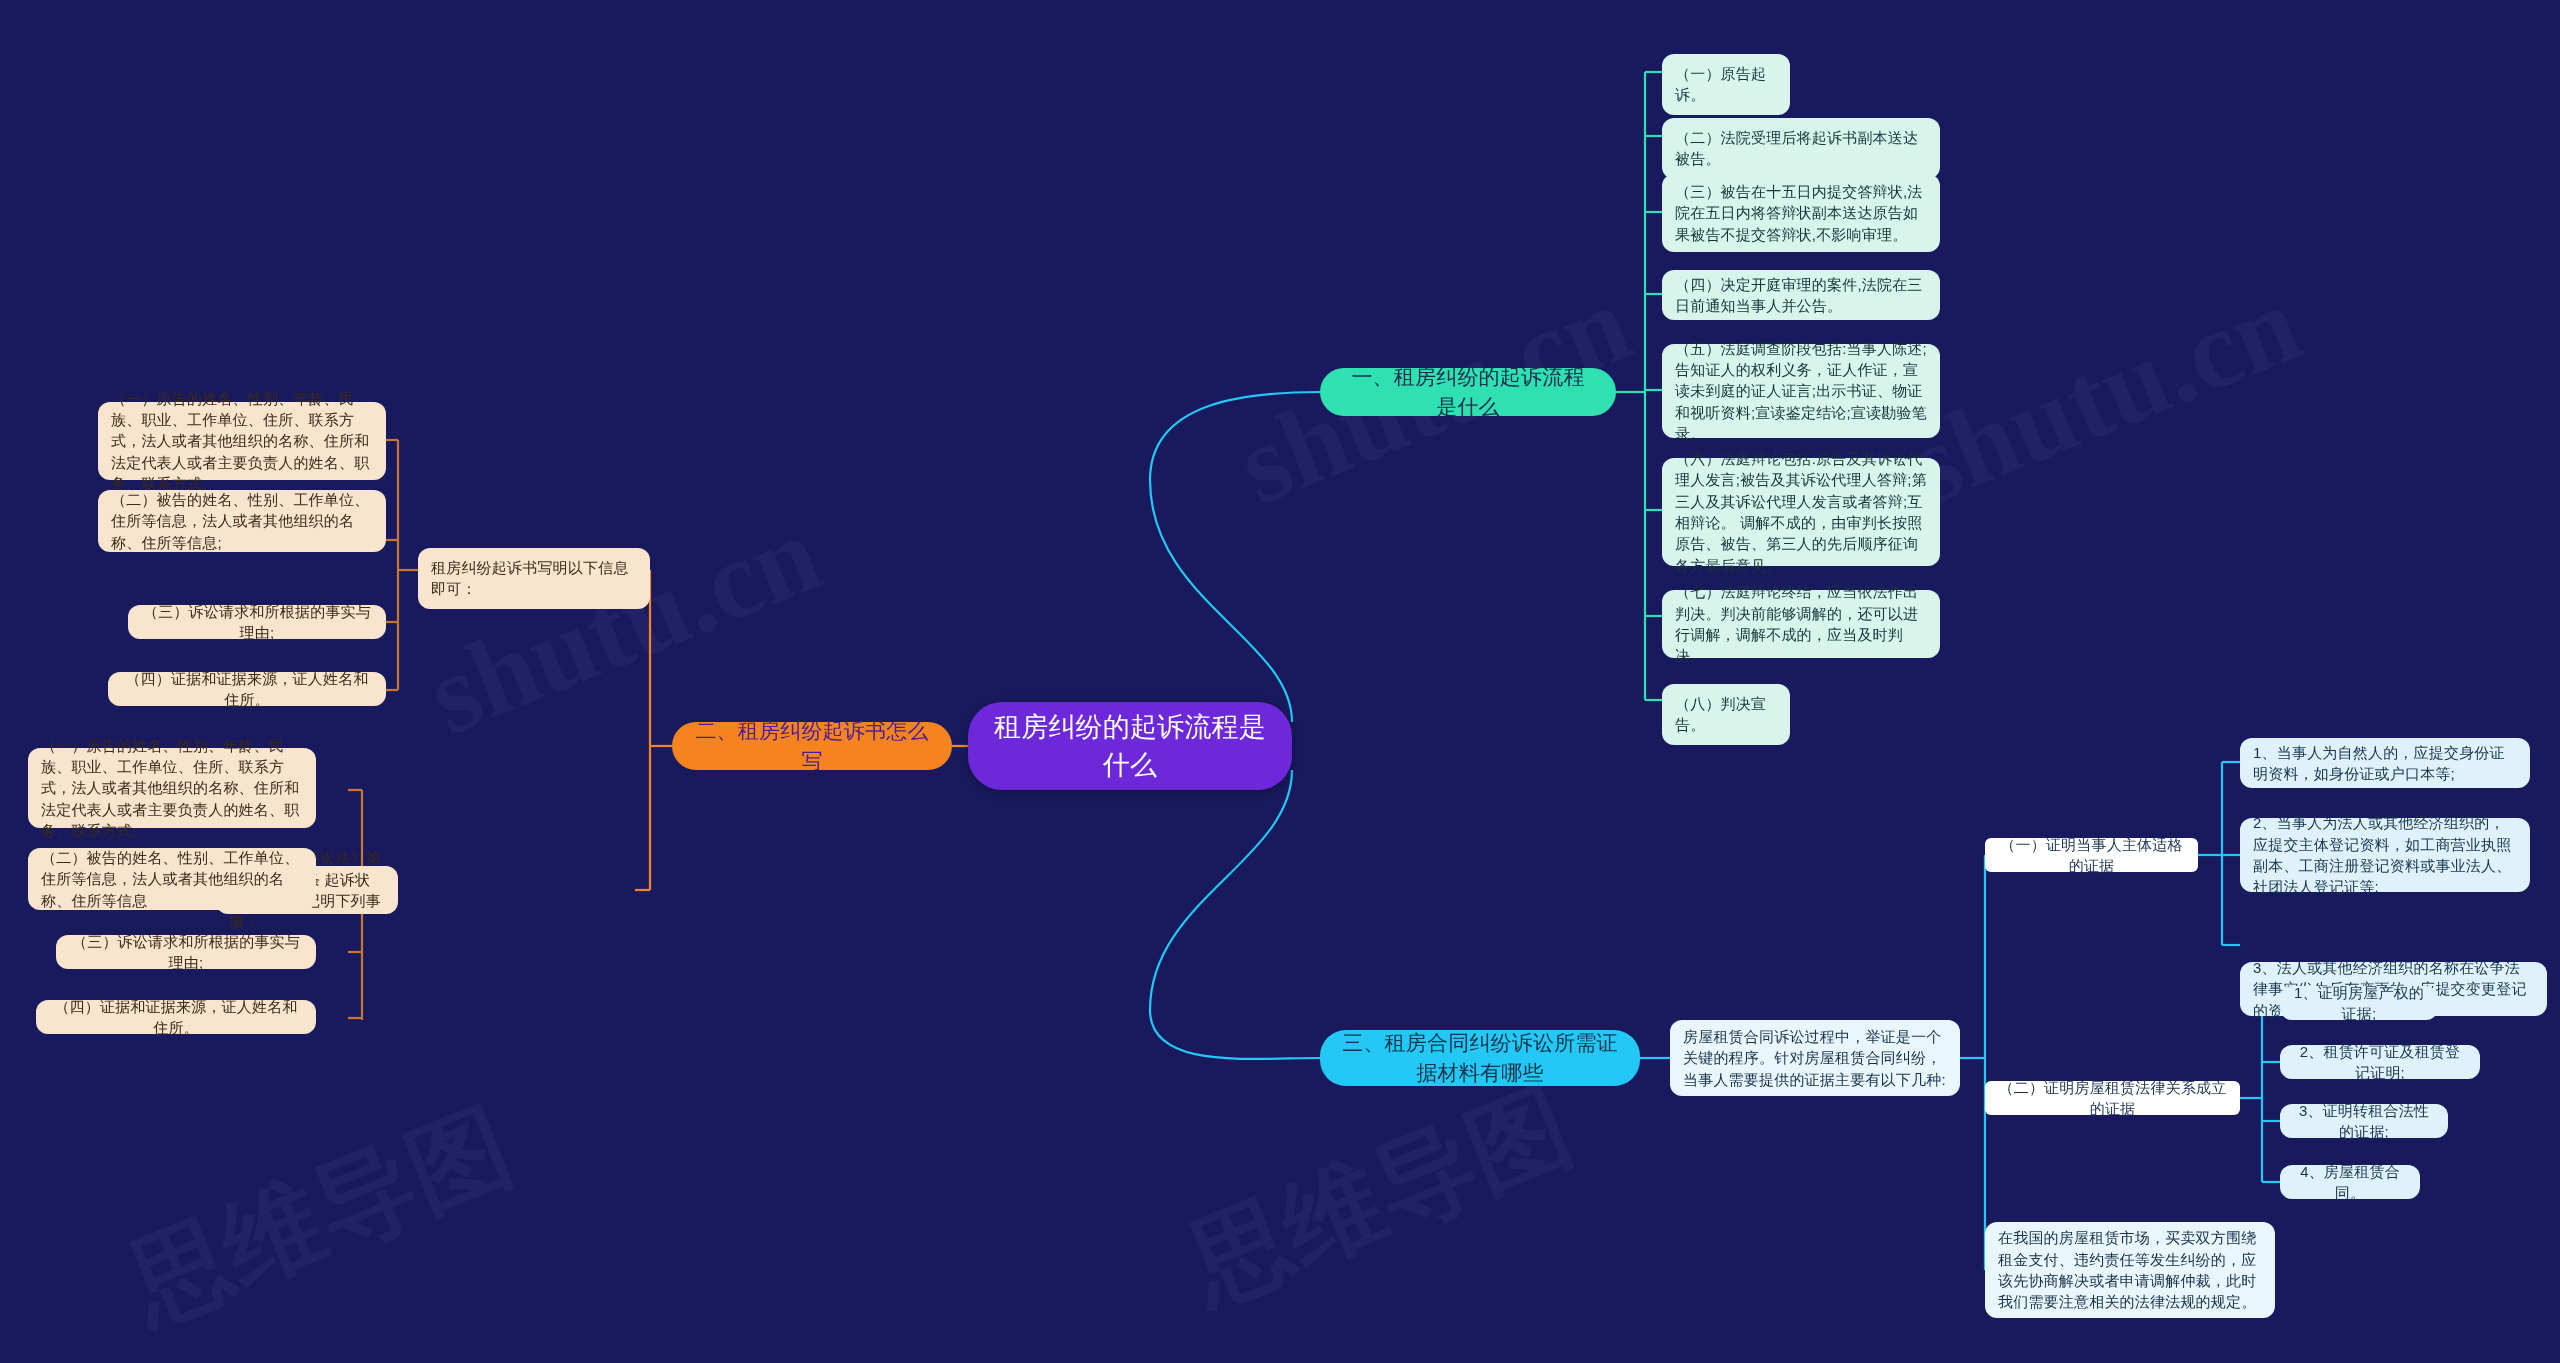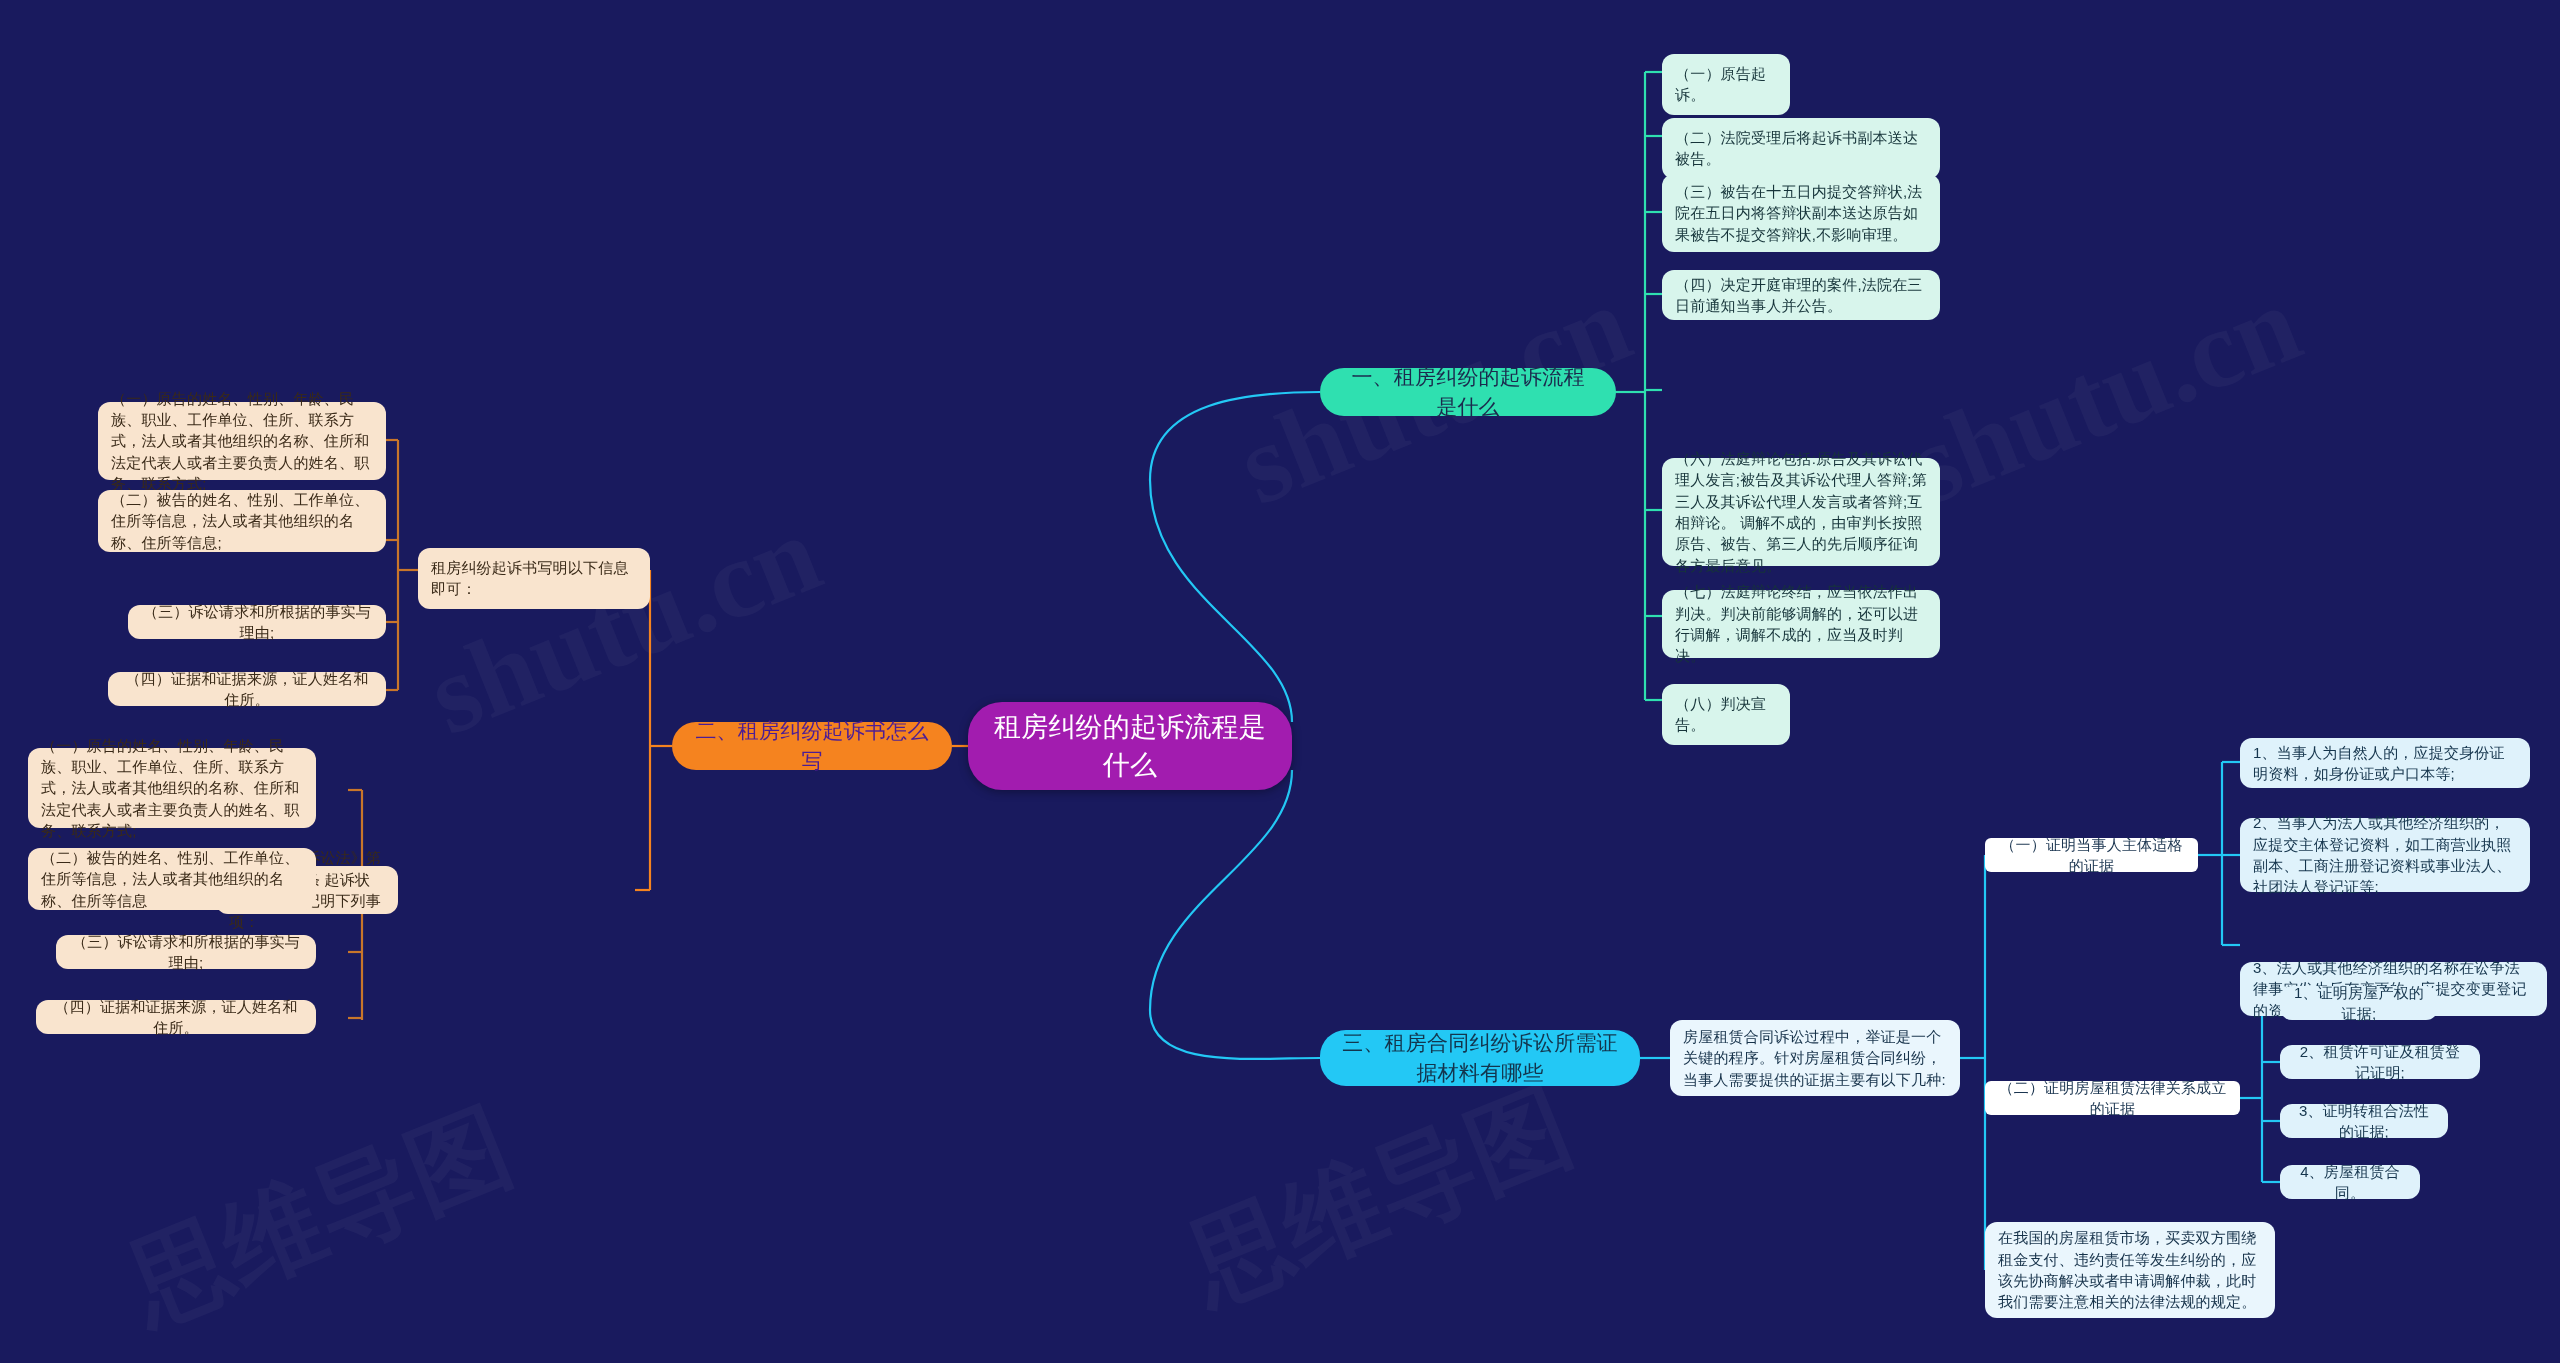--- a/index.html
+++ b/index.html
@@ -42,21 +42,21 @@
     position: absolute;
     display: flex;
     align-items: center;
     line-height: 1.42;
     letter-spacing: 0.2px;
     white-space: pre-wrap;
   }
 
   
   .root {
-    background: #a21caf;
+    background: #6d28d9;
     color: #ffffff;
     border-radius: 34px;
     font-size: 27px;
     text-align: center;
     justify-content: center;
     padding: 14px 26px;
     box-shadow: 0 2px 10px rgba(0,0,0,.35);
   }
 
   
@@ -162,20 +162,21 @@
   </svg>
 
   <div class="node root" style="left:968px; top:702px; width:324px; height:88px;">租房纠纷的起诉流程是什么</div>
 
   <div class="node branch green" style="left:1320px; top:368px; width:296px; height:48px;">一、租房纠纷的起诉流程是什么</div>
 
   <div class="node leaf mint" style="left:1662px; top:54px; width:128px;">（一）原告起诉。</div>
   <div class="node leaf mint" style="left:1662px; top:118px; width:278px;">（二）法院受理后将起诉书副本送达被告。</div>
   <div class="node leaf mint" style="left:1662px; top:174px; width:278px; height:78px;">（三）被告在十五日内提交答辩状,法院在五日内将答辩状副本送达原告如果被告不提交答辩状,不影响审理。</div>
   <div class="node leaf mint" style="left:1662px; top:270px; width:278px; height:50px;">（四）决定开庭审理的案件,法院在三日前通知当事人并公告。</div>
+  <div class="node leaf mint" style="left:1662px; top:344px; width:278px; height:94px;">（五）法庭调查阶段包括:当事人陈述;告知证人的权利义务，证人作证，宣读未到庭的证人证言;出示书证、物证和视听资料;宣读鉴定结论;宣读勘验笔录。</div>
   <div class="node leaf mint" style="left:1662px; top:458px; width:278px; height:108px;">（六）法庭辩论包括:原告及其诉讼代理人发言;被告及其诉讼代理人答辩;第三人及其诉讼代理人发言或者答辩;互相辩论。 调解不成的，由审判长按照原告、被告、第三人的先后顺序征询各方最后意见。</div>
   <div class="node leaf mint" style="left:1662px; top:590px; width:278px; height:68px;">（七）法庭辩论终结，应当依法作出判决。判决前能够调解的，还可以进行调解，调解不成的，应当及时判决。</div>
   <div class="node leaf mint" style="left:1662px; top:684px; width:128px;">（八）判决宣告。</div>
 
   <div class="node branch orange" style="left:672px; top:722px; width:280px; height:48px;">二、租房纠纷起诉书怎么写</div>
 
   <div class="node leaf cream" style="left:418px; top:548px; width:232px;">租房纠纷起诉书写明以下信息即可：</div>
 
   <div class="node leaf cream" style="left:98px; top:402px; width:288px; height:78px;">（一）原告的姓名、性别、年龄、民族、职业、工作单位、住所、联系方式，法人或者其他组织的名称、住所和法定代表人或者主要负责人的姓名、职务、联系方式;</div>
   <div class="node leaf cream" style="left:98px; top:490px; width:288px; height:62px;">（二）被告的姓名、性别、工作单位、住所等信息，法人或者其他组织的名称、住所等信息;</div>

